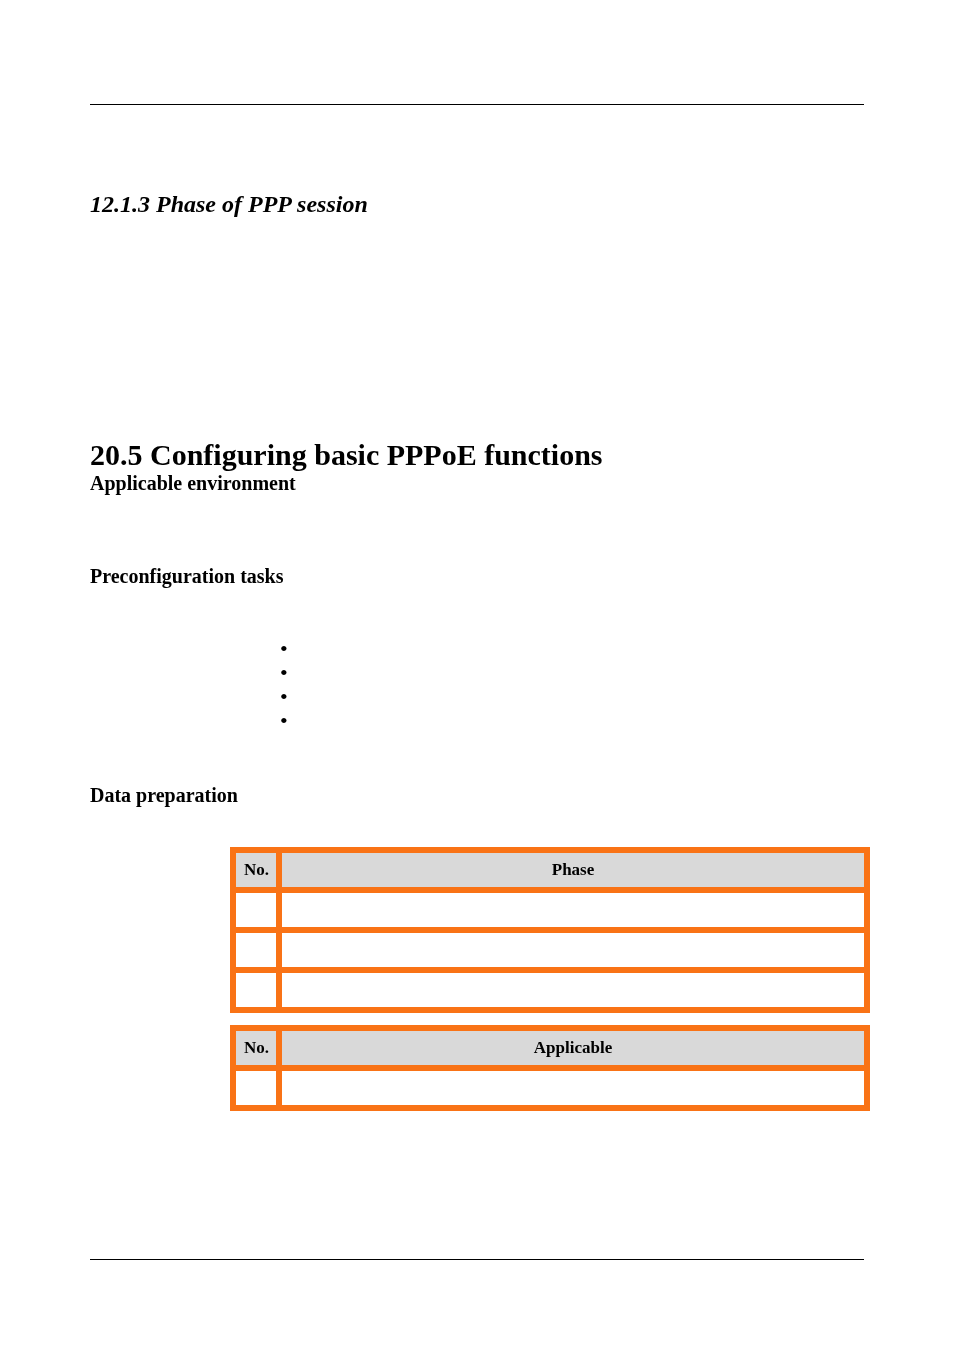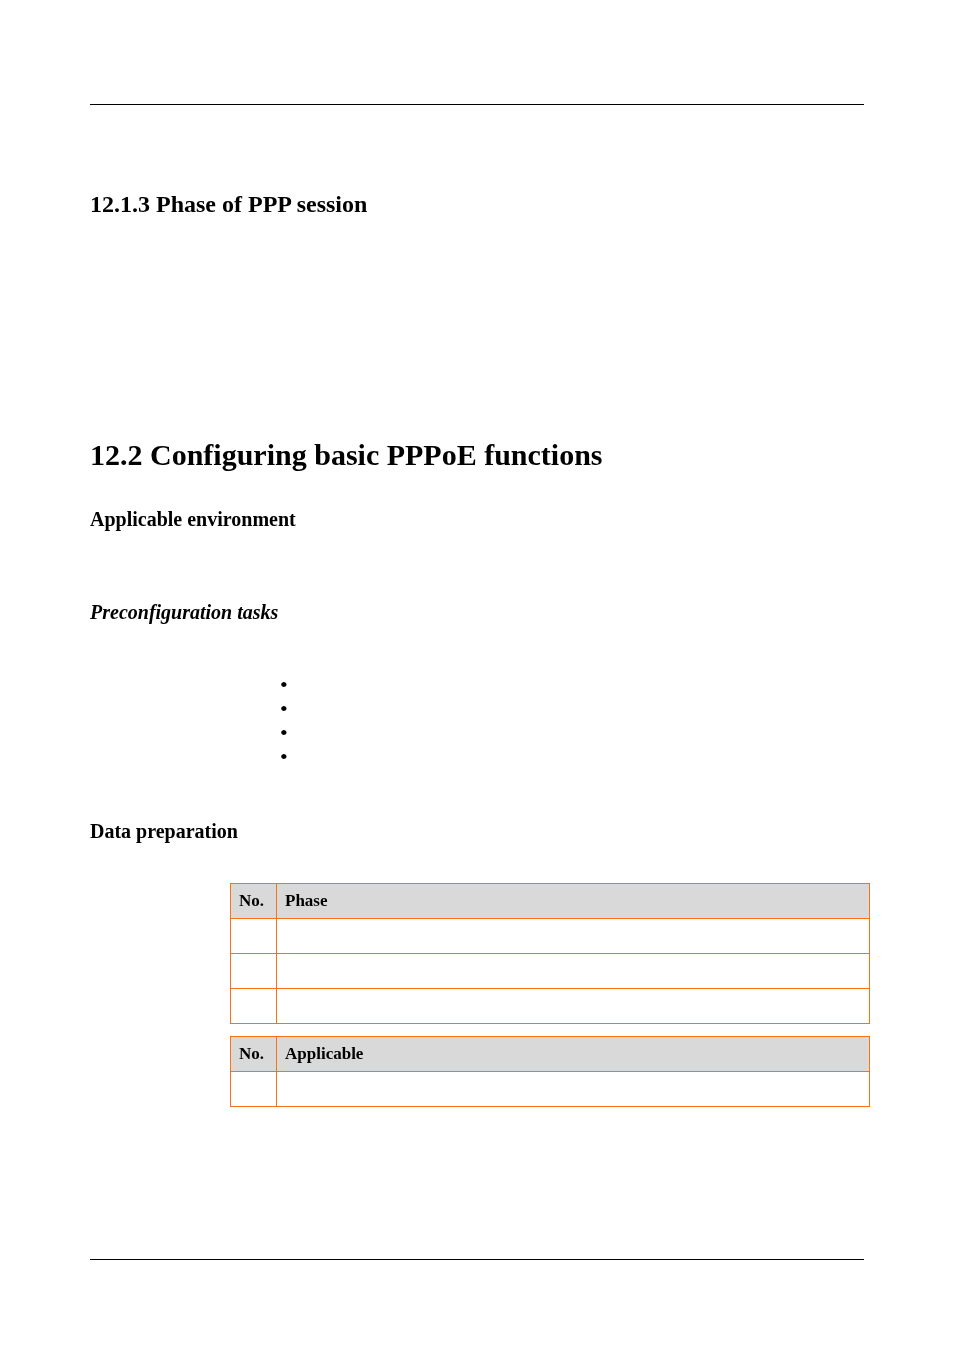--- a/index.html
+++ b/index.html
@@ -23,37 +23,37 @@
     margin: 0;
   }
   .top-rule { margin-top: 14px; }
   .bottom-rule { position: absolute; left: 90px; right: 90px; bottom: 90px; }
 
   .h3 {
     font-weight: bold;
     font-size: 24px;
     margin-top: 86px;
     margin-bottom: 0;
+    font-style: italic;
   }
   .h2 {
     font-weight: bold;
     font-size: 30px;
     margin-top: 220px;
     margin-bottom: 0;
   }
   .h3b {
     font-weight: bold;
     font-size: 24px;
     margin-top: 14px;
     margin-bottom: 0;
   }
   .h4 {
     font-weight: bold;
     font-size: 20px;
-    margin-top: 36px;
     margin-bottom: 0;
   }
 
   .bullets {
     margin-top: 50px;
     margin-left: 150px;
   }
   .bullets li {
     list-style: none;
     position: relative;
@@ -68,23 +68,23 @@
   }
 
   .tbl {
     border-collapse: collapse;
     margin-top: 40px;
     margin-left: 140px;
     width: 640px;
     table-layout: fixed;
   }
   .tbl th, .tbl td {
-    border: 1px solid #f97316;
+    border: 6px solid #f97316;
     font-size: 17px;
-    text-align: left;
+    text-align: center;
     padding: 6px 8px;
     height: 22px;
     box-sizing: content-box;
   }
   .tbl th {
     background: #d9d9d9;
     font-weight: bold;
   }
   .col-no   { width: 46px; }
   .col-data { width: auto; }
@@ -97,25 +97,25 @@
 </style>
 </head>
 <body>
 
 <div class="page">
 
   <hr class="hr top-rule">
 
   <div class="h3">12.1.3 Phase of PPP session</div>
 
-  <div class="h2">12.2 Configuring basic PPPoE functions</div>
+  <div class="h2">20.5 Configuring basic PPPoE functions</div>
 
   <div class="h4">Applicable environment</div>
 
-  <div class="h4" style="margin-top:70px;font-style:italic;">Preconfiguration tasks</div>
+  <div class="h4" style="margin-top:70px;">Preconfiguration tasks</div>
 
   <ul class="bullets">
     <li></li>
     <li></li>
     <li></li>
     <li></li>
   </ul>
 
   <div class="h4" style="margin-top:50px;">Data preparation</div>
 

